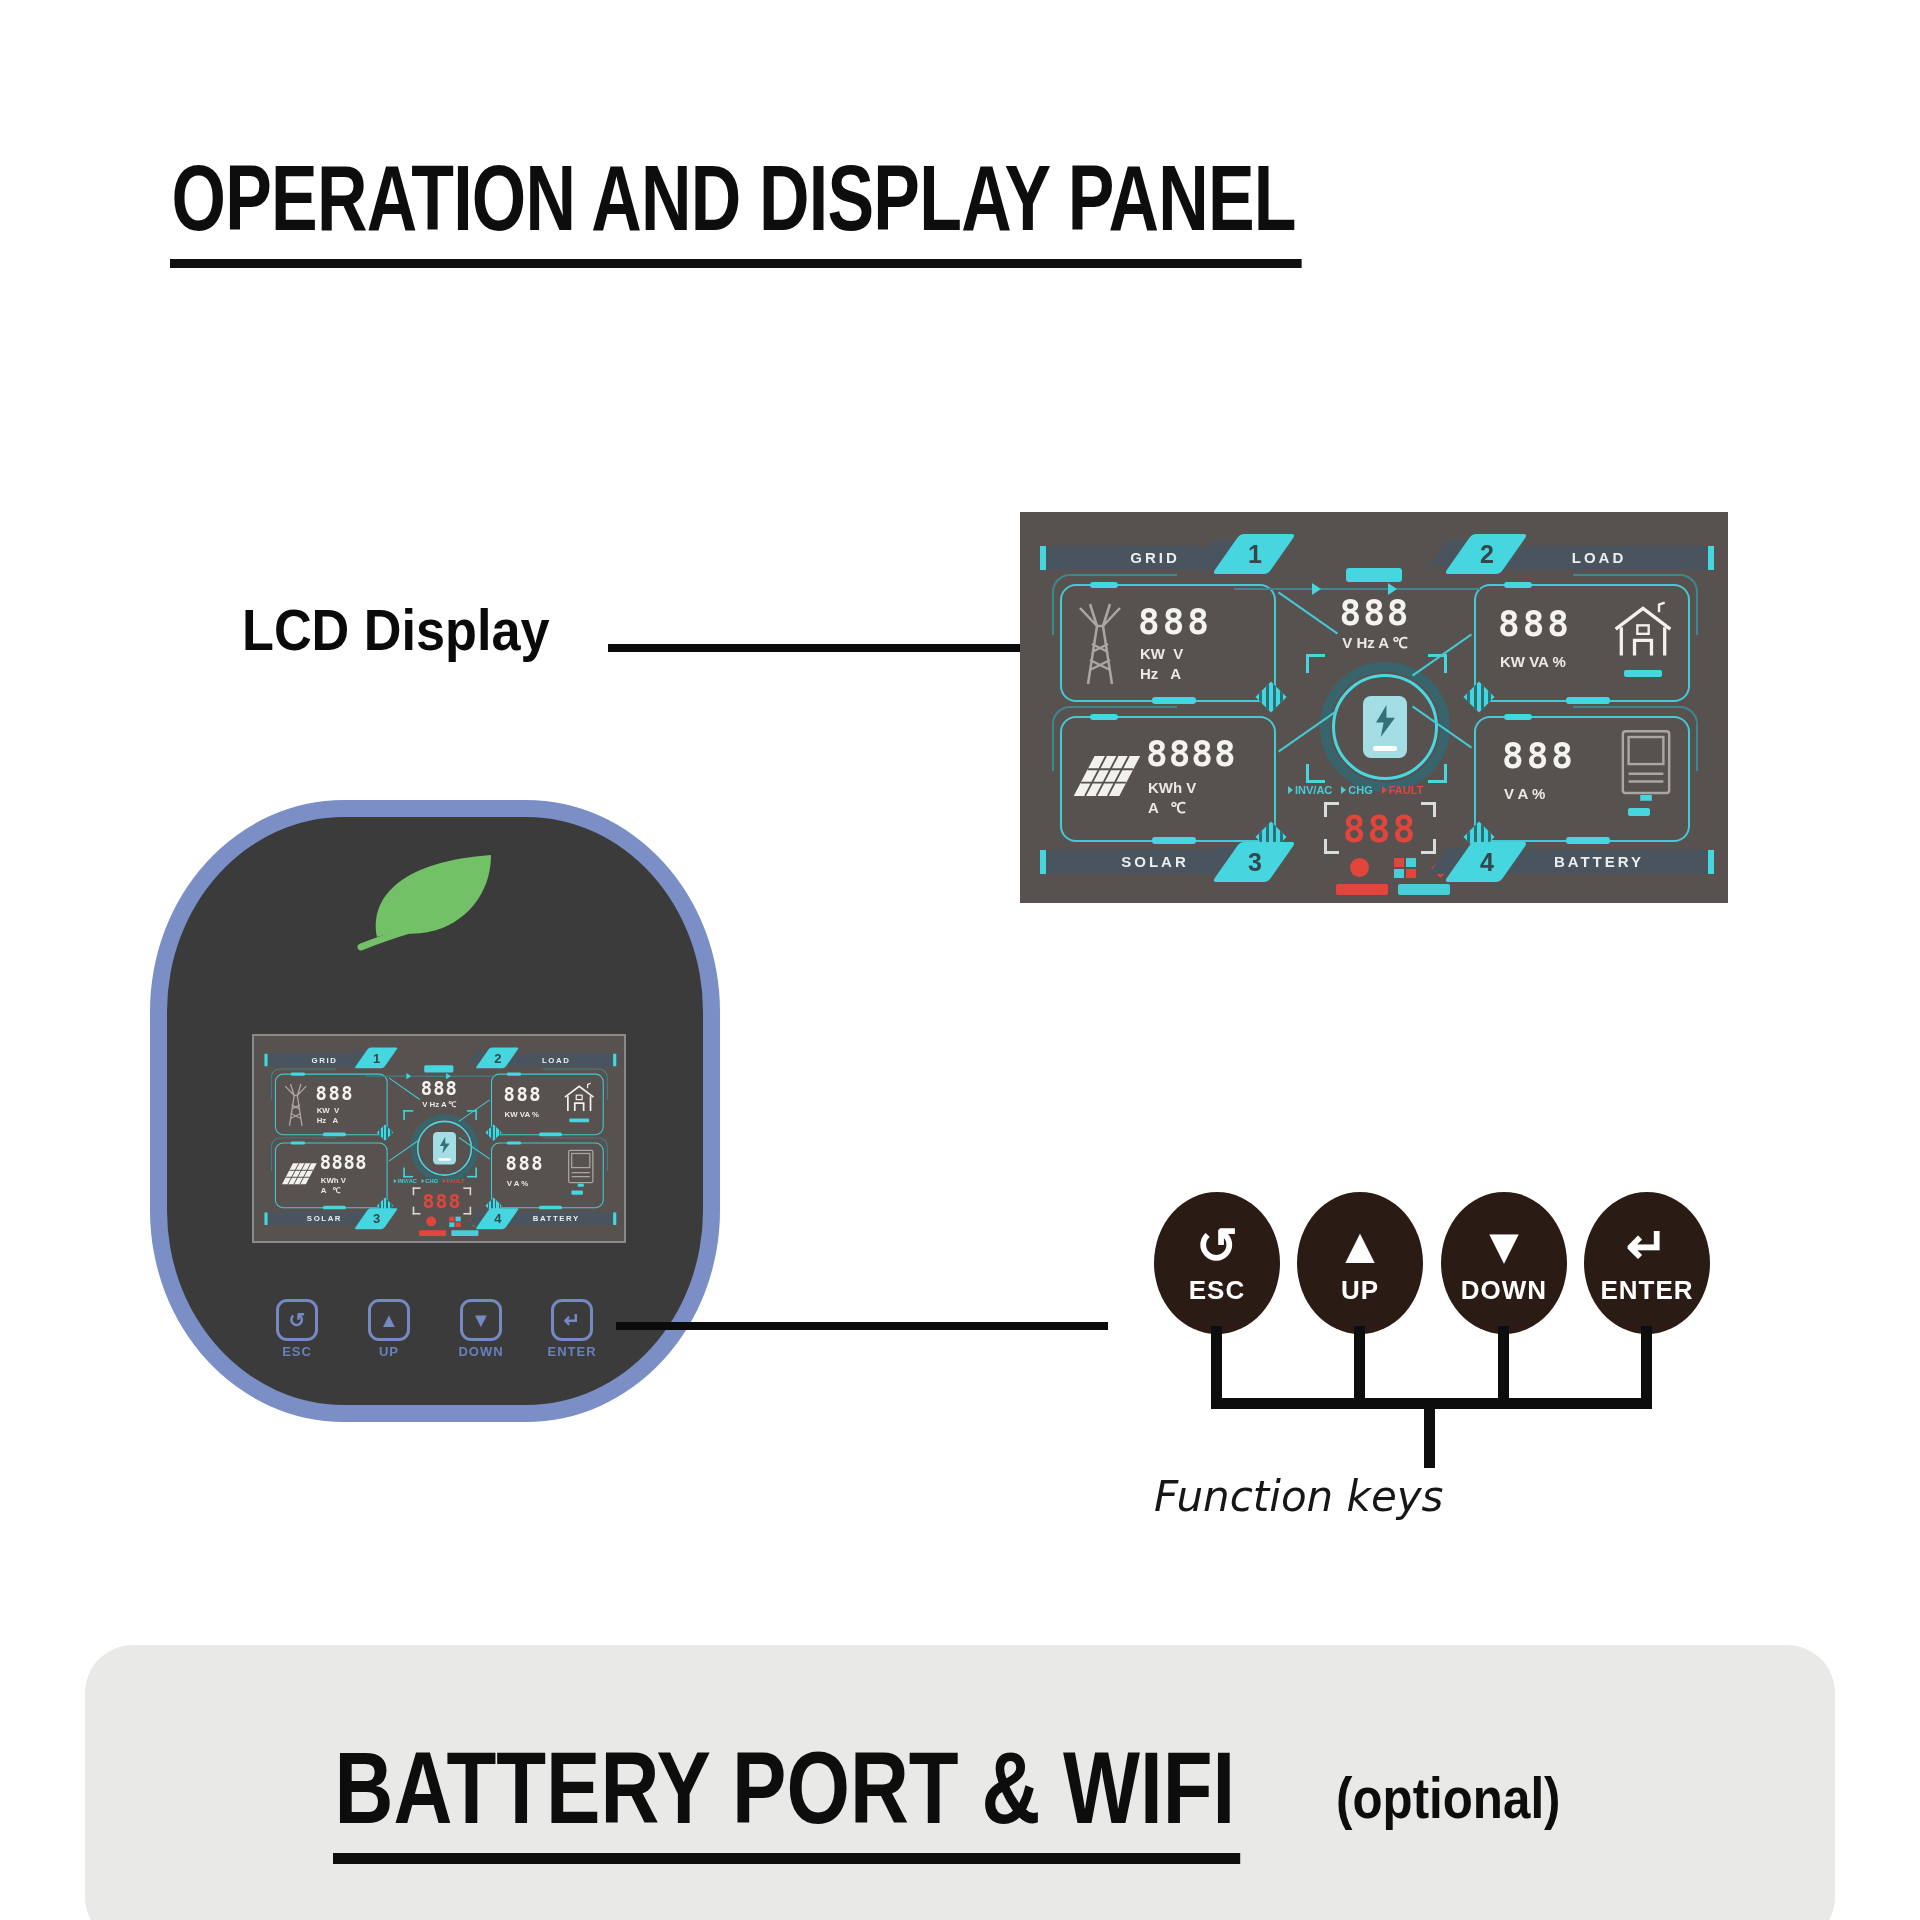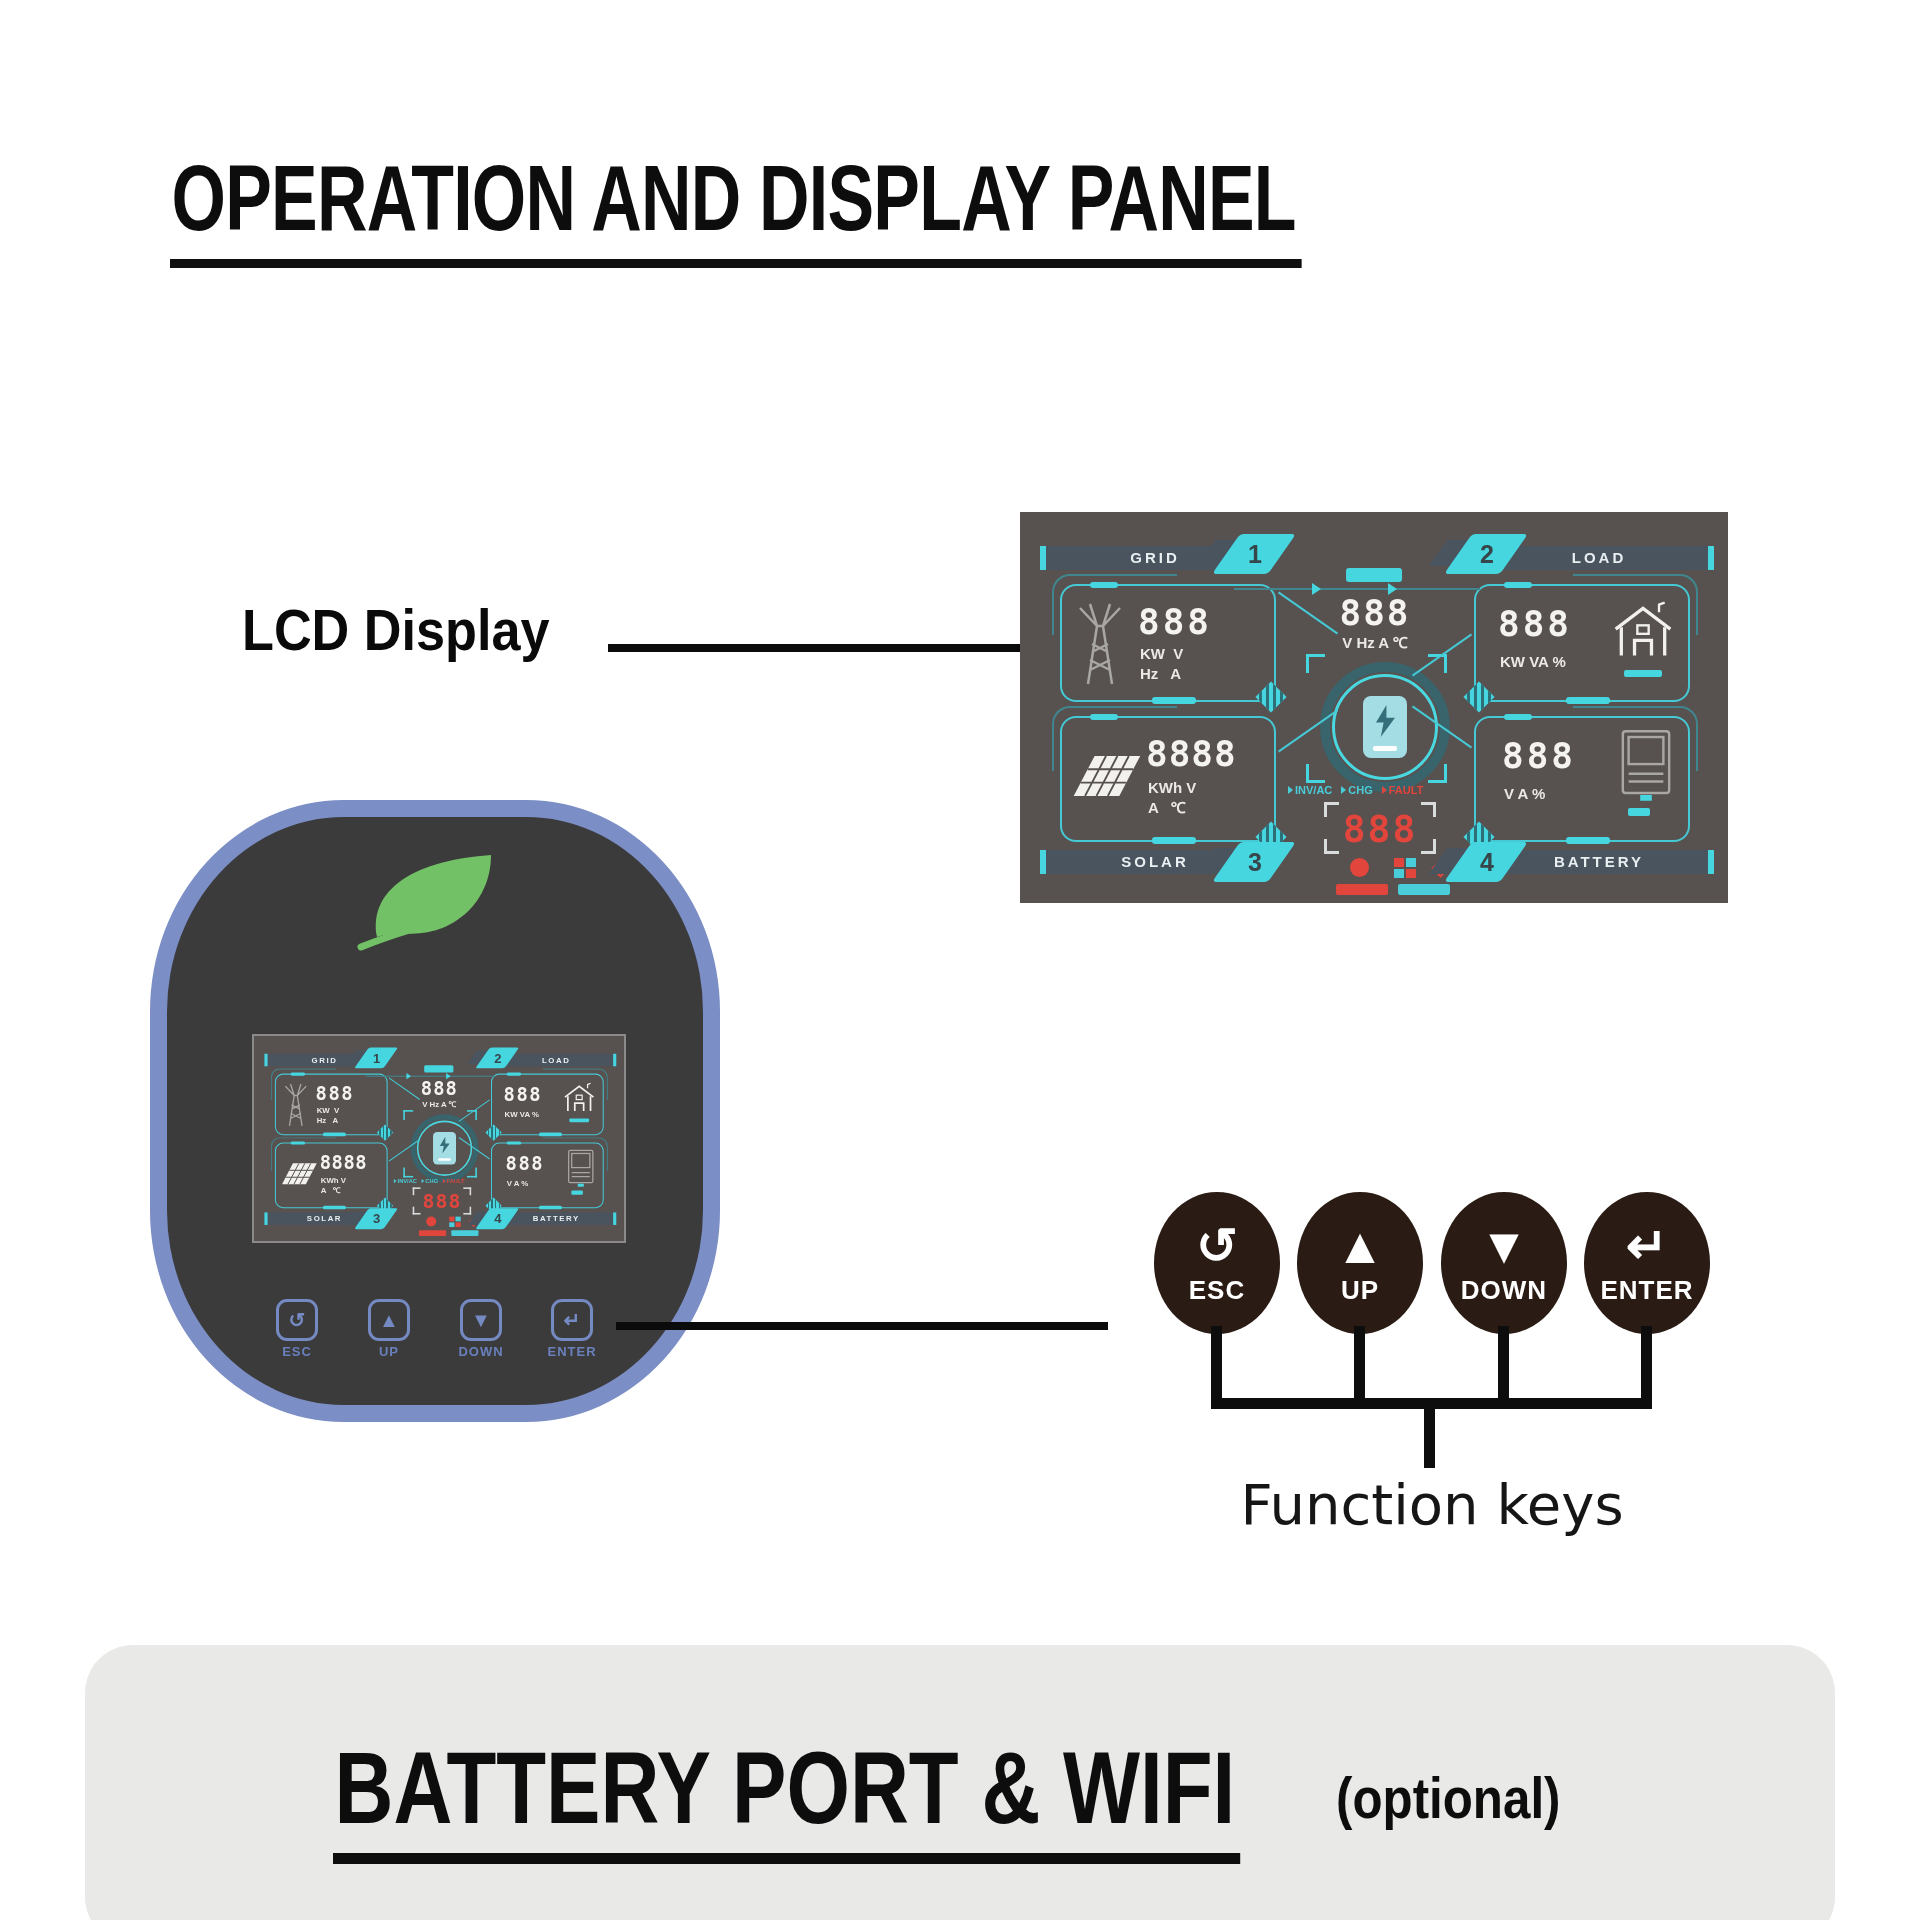--- a/index.html
+++ b/index.html
@@ -130,22 +130,22 @@
   
   .fkey{position:absolute;top:1192px;width:126px;height:142px;border-radius:50%;background:#2a1c15;
        color:#ffffff;display:flex;flex-direction:column;align-items:center;justify-content:center;}
   .fk1{left:1154px;} .fk2{left:1297px;} .fk3{left:1441px;} .fk4{left:1584px;}
   .fkey .fic{font-size:50px;font-weight:bold;line-height:1;}
   .fkey .flb{font-size:26px;font-weight:bold;margin-top:4px;letter-spacing:1px;}
   .stem{position:absolute;top:1326px;width:11px;height:78px;background:#0d0d0d;}
   .st1{left:1211px;} .st2{left:1354px;} .st3{left:1498px;} .st4{left:1641px;}
   .bbar{position:absolute;left:1211px;top:1398px;width:441px;height:11px;background:#0d0d0d;}
   .cstem{position:absolute;left:1424px;top:1404px;width:11px;height:64px;background:#0d0d0d;}
-  .fk-caption{position:absolute;left:1154px;top:1472px;width:556px;text-align:center;
-       font-family:"DejaVu Sans",sans-serif;font-size:56px;color:#161616;}
+  .fk-caption{position:absolute;left:1154px;top:1472px;width:556px;text-align:left;
+       font-family:"DejaVu Sans",sans-serif;font-size:42px;color:#161616;font-style:italic;}
 
   
   .bottom-box{position:absolute;left:85px;top:1645px;width:1750px;height:300px;background:#e9e9e7;
        border-radius:48px;}
   .bottom-title{position:absolute;left:333px;top:1730px;}
   .bottom-title span{display:inline-block;white-space:nowrap;font-weight:bold;font-size:102px;
        color:#0d0d0d;transform:scaleX(0.8);transform-origin:left top;
        border-bottom:11px solid #0d0d0d;padding:0 6px 6px 2px;}
   .bottom-suffix{position:absolute;left:1336px;top:1764px;font-size:58px;font-weight:bold;color:#0d0d0d;
        transform:scaleX(0.85);transform-origin:left top;white-space:nowrap;}

